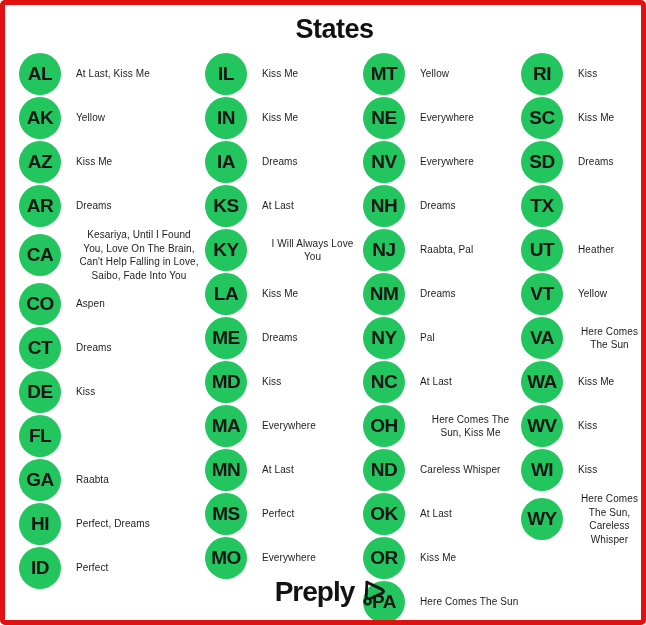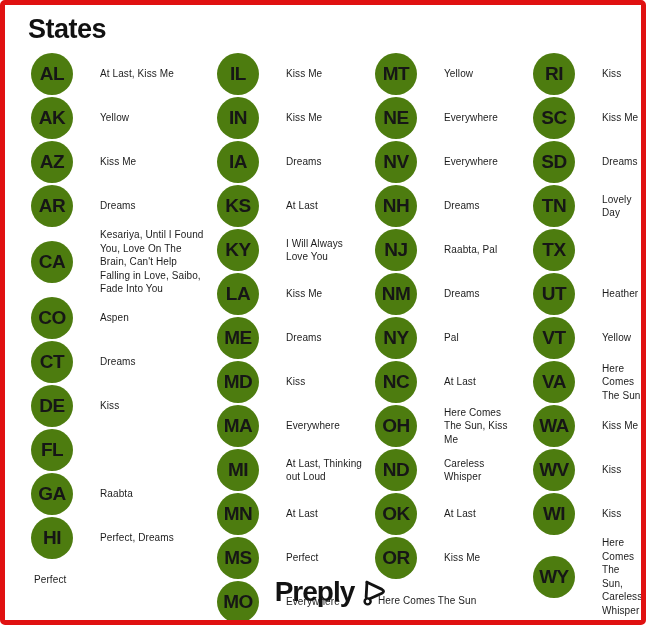--- a/index.html
+++ b/index.html
@@ -7,20 +7,21 @@
 
   .frame {
     position: relative;
     width: 646px;
     height: 625px;
     box-sizing: border-box;
     border: 5px solid #E01111;
     border-radius: 5px;
     background: #ffffff;
     overflow: hidden;
+    text-align: center;
   }
 
   .page-title {
     margin: 0;
     padding: 9px 0 0 23px;
     font-size: 27px;
     font-weight: 800;
     letter-spacing: -0.5px;
     color: #111111;
   }
@@ -38,29 +39,29 @@
     display: flex;
     align-items: center;
     min-height: 40.5px;
   }
 
   .circle {
     flex: 0 0 auto;
     width: 42px;
     height: 42px;
     border-radius: 50%;
-    background: #4d7c0f;
+    background: #22c55e;
     color: #161616;
     font-size: 19px;
     font-weight: 800;
     letter-spacing: -0.5px;
     display: flex;
     align-items: center;
     justify-content: center;
-    margin: 1px 12px;
+    margin: 1px 0;
   }
 
   .songs {
     margin-left: 15px;
     font-size: 10px;
     line-height: 13.5px;
     color: #1c1c1c;
     letter-spacing: 0.1px;
   }
 
@@ -144,20 +145,21 @@
     <div class="circle">GA</div>
     <div class="songs">Raabta</div>
   </div>
 
   <div class="entry">
     <div class="circle">HI</div>
     <div class="songs">Perfect, Dreams</div>
   </div>
 
   <div class="entry">
+    <div class="circle">ID</div>
     <div class="songs">Perfect</div>
   </div>
 </div>
       <div class="column">
   <div class="entry">
     <div class="circle">IL</div>
     <div class="songs">Kiss Me</div>
   </div>
 
   <div class="entry">
@@ -193,24 +195,20 @@
   <div class="entry">
     <div class="circle">MD</div>
     <div class="songs">Kiss</div>
   </div>
 
   <div class="entry">
     <div class="circle">MA</div>
     <div class="songs">Everywhere</div>
   </div>
 
-  <div class="entry">
-    <div class="circle">MI</div>
-    <div class="songs">At Last, Thinking out Loud</div>
-  </div>
 
   <div class="entry">
     <div class="circle">MN</div>
     <div class="songs">At Last</div>
   </div>
 
   <div class="entry">
     <div class="circle">MS</div>
     <div class="songs">Perfect</div>
   </div>
@@ -275,43 +273,40 @@
     <div class="circle">OK</div>
     <div class="songs">At Last</div>
   </div>
 
   <div class="entry">
     <div class="circle">OR</div>
     <div class="songs">Kiss Me</div>
   </div>
 
   <div class="entry">
+    <div class="circle">PA</div>
     <div class="songs">Here Comes The Sun</div>
   </div>
 </div>
       <div class="column">
   <div class="entry">
     <div class="circle">RI</div>
     <div class="songs">Kiss</div>
   </div>
 
   <div class="entry">
     <div class="circle">SC</div>
     <div class="songs">Kiss Me</div>
   </div>
 
   <div class="entry">
     <div class="circle">SD</div>
     <div class="songs">Dreams</div>
   </div>
 
-  <div class="entry">
-    <div class="circle">TN</div>
-    <div class="songs">Lovely Day</div>
-  </div>
 
   <div class="entry">
     <div class="circle">TX</div>
   </div>
 
   <div class="entry">
     <div class="circle">UT</div>
     <div class="songs">Heather</div>
   </div>
 

